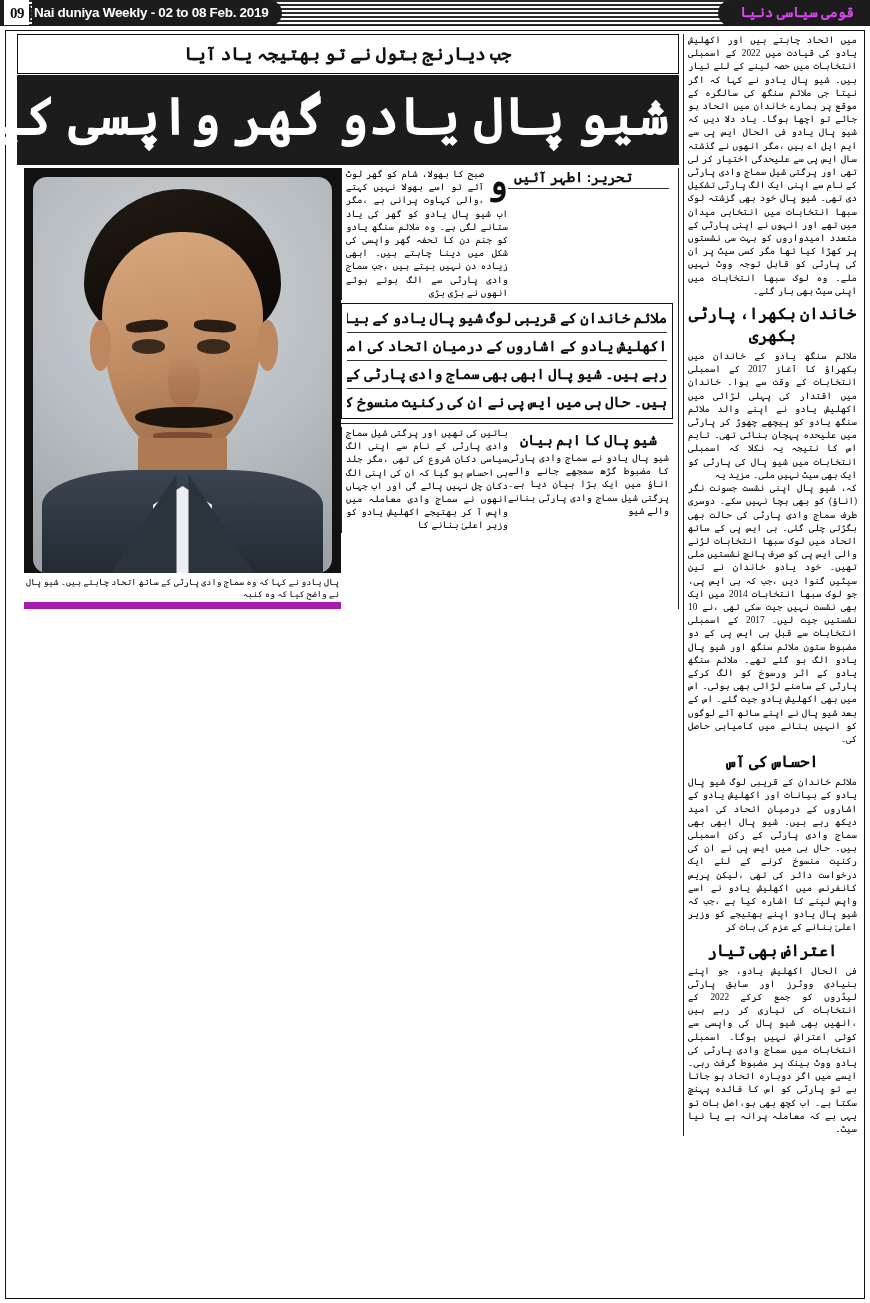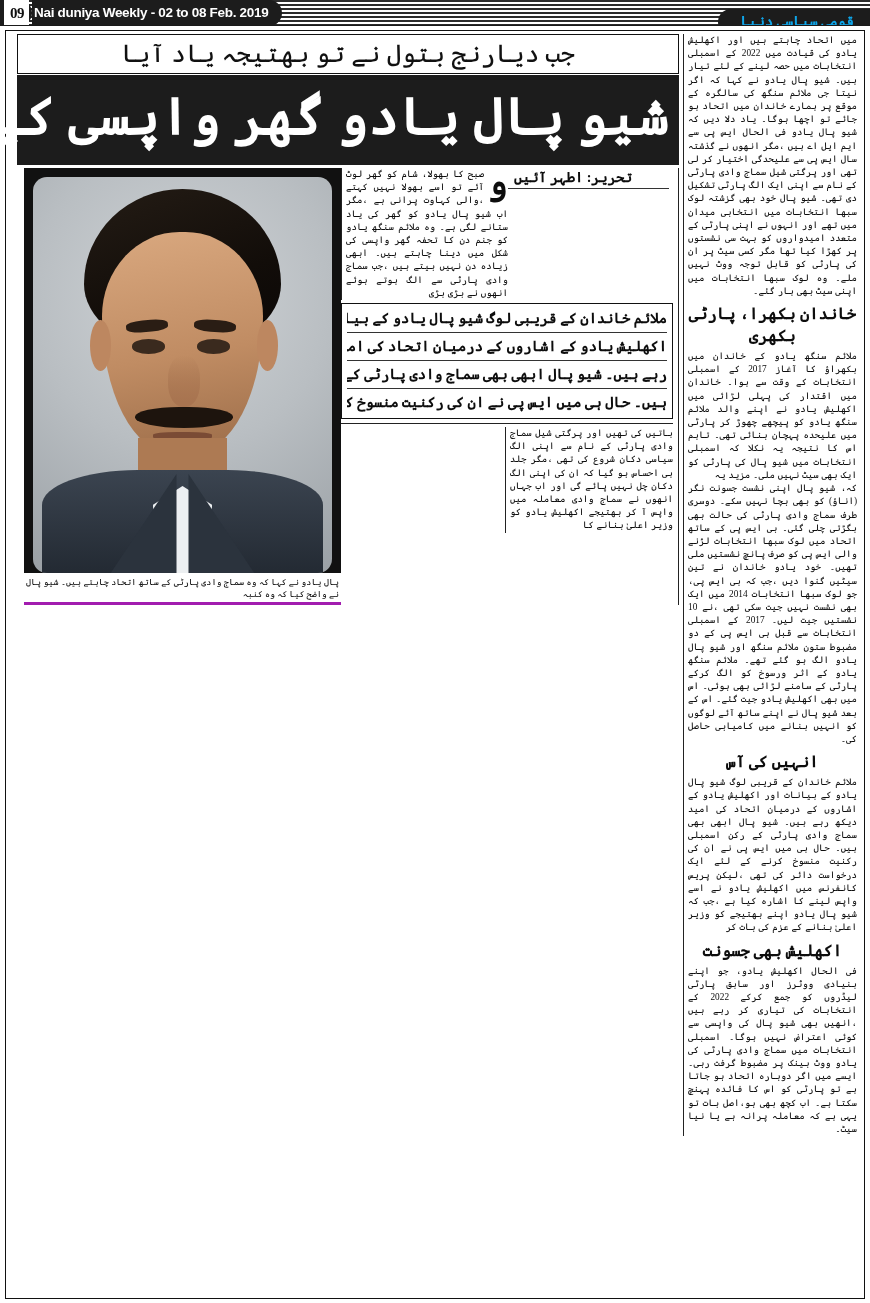--- a/index.html
+++ b/index.html
@@ -57,24 +57,24 @@
     font-family: "Liberation Sans", sans-serif;
     font-weight: bold;
     font-size: 13.5px;
     line-height: 26px;
     padding: 0 14px 0 2px;
     white-space: nowrap;
     border-radius: 0 13px 13px 0;
     letter-spacing: -0.3px;
   }
   .masthead-right {
-    position: absolute; right: 0; top: 9px;
+    position: absolute; right: 0; top: 0;
     height: 26px;
     background: #1c1c1c;
-    color: #0ea5e9;
+    color: #d946ef;
     font-size: 14px;
     font-weight: bold;
     line-height: 26px;
     padding: 0 16px 0 22px;
     border-radius: 13px 0 0 13px;
     white-space: nowrap;
   }
 
   
   .page {
@@ -139,22 +139,22 @@
     padding: 0 4px 0 4px;
     border-left: 1px solid #222;
   }
   .s1-main { width: 670px; padding: 0 4px; }
 
   .kicker {
     border: 1px solid #111;
     background: #ffffff;
     color: #111;
     text-align: center;
-    font-size: 25px;
-    font-weight: normal;
+    font-size: 18px;
+    font-weight: bold;
     line-height: 34px;
     padding: 2px 6px;
     letter-spacing: -0.5px;
   }
   .headline-band {
     background: #1c1c1c;
     color: #ffffff;
     text-align: center;
     padding: 6px 10px 12px 10px;
     margin-top: 1px;
@@ -263,21 +263,21 @@
   }
   .pf-lapel-l { left: 26%; clip-path: polygon(100% 0, 100% 100%, 0 100%); }
   .pf-lapel-r { left: 52%; clip-path: polygon(0 0, 100% 100%, 0 100%); }
 
   .photo-caption {
     direction: rtl;
     text-align: justify;
     font-size: 8.6px;
     line-height: 12px;
     padding: 3px 2px 2px 2px;
-    border-bottom: 3px solid #a21caf;
+    border-bottom: 7px solid #a21caf;
   }
   .byline {
     text-align: left;
     font-size: 14px;
     font-weight: bold;
     padding: 1px 0 2px 6px;
     border-bottom: 1px solid #333;
     margin-bottom: 2px;
   }
 
@@ -339,25 +339,25 @@
       <div class="utext">
         <p>میں اتحاد چاہتے ہیں اور اکھلیش یادو کی قیادت میں 2022 کے اسمبلی انتخابات میں حصہ لینے کے لئے تیار ہیں۔ شیو پال یادو نے کہا کہ اگر نیتا جی ملائم سنگھ کی سالگرہ کے موقع پر ہمارے خاندان میں اتحاد ہو جائے تو اچھا ہوگا۔ یاد دلا دیں کہ شیو پال یادو فی الحال ایس پی سے ایم ایل اے ہیں ،مگر انھوں نے گذشتہ سال ایس پی سے علیحدگی اختیار کر لی تھی اور پرگتی شیل سماج وادی پارٹی کے نام سے اپنی ایک الگ پارٹی تشکیل دی تھی۔ شیو پال خود بھی گزشتہ لوک سبھا انتخابات میں انتخابی میدان میں تھے اور انہوں نے اپنی پارٹی کے متعدد امیدواروں کو بہت سی نشستوں پر کھڑا کیا تھا مگر کسی سیٹ پر ان کی پارٹی کو قابل توجہ ووٹ نہیں ملے۔ وہ لوک سبھا انتخابات میں اپنی سیٹ بھی ہار گئے۔</p>
       </div>
       <div class="subhead">خاندان بکھرا، پارٹی بکھری</div>
       <div class="utext">
         <p>ملائم سنگھ یادو کے خاندان میں بکھراؤ کا آغاز 2017 کے اسمبلی انتخابات کے وقت سے ہوا۔ خاندان میں اقتدار کی پہلی لڑائی میں اکھلیش یادو نے اپنے والد ملائم سنگھ یادو کو پیچھے چھوڑ کر پارٹی میں علیحدہ پہچان بنائی تھی۔ تاہم اس کا نتیجہ یہ نکلا کہ اسمبلی انتخابات میں شیو پال کی پارٹی کو ایک بھی سیٹ نہیں ملی۔ مزید یہ</p>
       </div>
       <div class="utext">
         <p>کہ، شیو پال اپنی نشست جسونت نگر (اناؤ) کو بھی بچا نہیں سکے۔ دوسری طرف سماج وادی پارٹی کی حالت بھی بگڑتی چلی گئی۔ بی ایس پی کے ساتھ اتحاد میں لوک سبھا انتخابات لڑنے والی ایس پی کو صرف پانچ نشستیں ملی تھیں۔ خود یادو خاندان نے تین سیٹیں گنوا دیں ،جب کہ بی ایس پی، جو لوک سبھا انتخابات 2014 میں ایک بھی نشست نہیں جیت سکی تھی ،نے 10 نشستیں جیت لیں۔ 2017 کے اسمبلی انتخابات سے قبل ہی ایس پی کے دو مضبوط ستون ملائم سنگھ اور شیو پال یادو الگ ہو گئے تھے۔ ملائم سنگھ یادو کے اثر ورسوخ کو الگ کرکے پارٹی کے سامنے لڑائی بھی ہوئی۔ اس میں بھی اکھلیش یادو جیت گئے۔ اس کے بعد شیو پال نے اپنے ساتھ آئے لوگوں کو انہیں بنانے میں کامیابی حاصل کی۔</p>
       </div>
-      <div class="subhead">انہیں کی آس</div>
+      <div class="subhead">احساس کی آس</div>
       <div class="utext">
         <p>ملائم خاندان کے قریبی لوگ شیو پال یادو کے بیانات اور اکھلیش یادو کے اشاروں کے درمیان اتحاد کی امید دیکھ رہے ہیں۔ شیو پال ابھی بھی سماج وادی پارٹی کے رکن اسمبلی ہیں۔ حال ہی میں ایس پی نے ان کی رکنیت منسوخ کرنے کے لئے ایک درخواست دائر کی تھی ،لیکن پریس کانفرنس میں اکھلیش یادو نے اسے واپس لینے کا اشارہ کیا ہے ،جب کہ شیو پال یادو اپنے بھتیجے کو وزیر اعلیٰ بنانے کے عزم کی بات کر</p>
       </div>
-      <div class="subhead">اکھلیش بھی جسونت</div>
+      <div class="subhead">اعتراض بھی تیار</div>
       <div class="utext">
         <p>فی الحال اکھلیش یادو، جو اپنے بنیادی ووٹرز اور سابق پارٹی لیڈروں کو جمع کرکے 2022 کے انتخابات کی تیاری کر رہے ہیں ،انھیں بھی شیو پال کی واپسی سے کوئی اعتراض نہیں ہوگا۔ اسمبلی انتخابات میں سماج وادی پارٹی کی یادو ووٹ بینک پر مضبوط گرفت رہی۔ ایسے میں اگر دوبارہ اتحاد ہو جاتا ہے تو پارٹی کو اس کا فائدہ پہنچ سکتا ہے۔ اب کچھ بھی ہو،اصل بات تو یہی ہے کہ معاملہ پرانہ ہے یا نیا سیٹ۔</p>
       </div>
     </div>
 
     <div class="s1-main">
       <div class="kicker">جب دیارنج بتول نے تو بھتیجہ یاد آیا</div>
       <div class="headline-band">
         <div class="hl">شیو پال یادو گھر واپسی کیلئے تیار</div>
       </div>
@@ -378,20 +378,26 @@
           </div>
 
           <div class="summary-box">
             <div class="sline">ملائم خاندان کے قریبی لوگ شیو پال یادو کے بیانات اور</div>
             <div class="sline">اکھلیش یادو کے اشاروں کے درمیان اتحاد کی امید دیکھ</div>
             <div class="sline">رہے ہیں۔ شیو پال ابھی بھی سماج وادی پارٹی کے رکن اسمبلی</div>
             <div class="sline">ہیں۔ حال ہی میں ایس پی نے ان کی رکنیت منسوخ کرنے</div>
           </div>
 
           <div class="lead-row" style="margin-top:4px;border-top:1px solid #222;padding-top:3px;">
+            <div class="lead-b">
+              <div class="subhead-sm">شیو پال کا اہم بیان</div>
+              <div class="utext">
+                <p>شیو پال یادو نے سماج وادی پارٹی کا مضبوط گڑھ سمجھے جانے والے اناؤ میں ایک بڑا بیان دیا ہے۔ پرگتی شیل سماج وادی پارٹی بنانے والے شیو</p>
+              </div>
+            </div>
             <div class="lead-a">
               <div class="utext">
                 <p>باتیں کی تھیں اور پرگتی شیل سماج وادی پارٹی کے نام سے اپنی الگ سیاسی دکان شروع کی تھی ،مگر جلد ہی احساس ہو گیا کہ ان کی اپنی الگ دکان چل نہیں پائے گی اور اب جہاں انھوں نے سماج وادی معاملہ میں واپس آ کر بھتیجے اکھلیش یادو کو وزیر اعلیٰ بنانے کا</p>
               </div>
             </div>
           </div>
         </div>
 
         <div class="photo-col">
           <div class="photo-frame">

